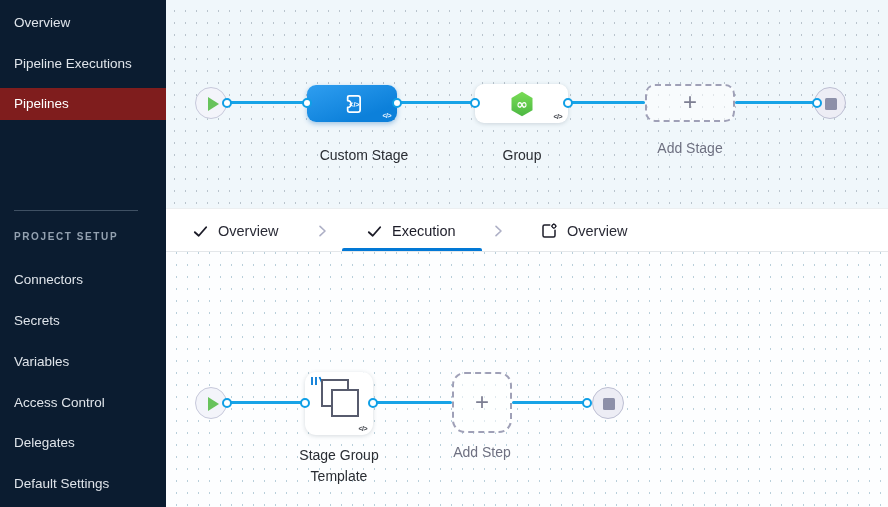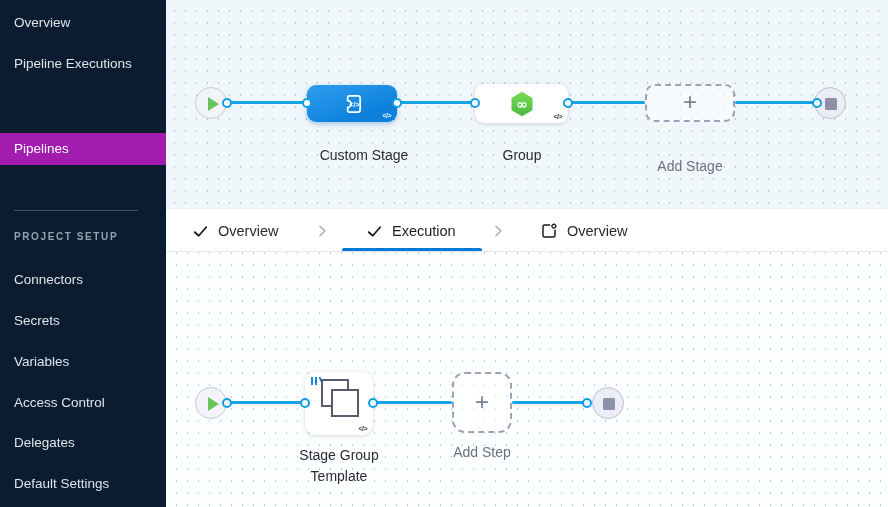--- a/index.html
+++ b/index.html
@@ -4,21 +4,21 @@
 <style>
   * { margin:0; padding:0; box-sizing:border-box; }
   html,body { width:888px; height:507px; }
   body { font-family:"Liberation Sans", sans-serif; overflow:hidden; background:#fff; }
   .app { position:relative; width:888px; height:507px; overflow:hidden; }
 
   
   .sidebar { position:absolute; left:0; top:0; width:166px; height:507px; background:#0b1c30; z-index:10; }
   .nav-item { position:absolute; left:0; width:166px; height:32px; line-height:32px;
               padding-left:14px; color:#dfe4ea; font-size:13.5px; cursor:pointer; white-space:nowrap; }
-  .nav-item.active { background:#a21caf; color:#ffffff;margin-top:45px; }
+  .nav-item.active { background:#7f1d1d; color:#ffffff; }
   .side-divider { position:absolute; left:14px; top:210px; width:124px; height:1px; background:rgba(160,178,196,0.35); }
   .section-label { position:absolute; left:14px; top:231px; font-size:10px; font-weight:bold;
                    letter-spacing:1.6px; color:#93a1b0; }
 
   
   .canvas-top { position:absolute; left:166px; top:0; width:722px; height:208px;
     background-color:#f0f7fb;
     background-image:radial-gradient(circle, #b9c4cd 1px, transparent 1.1px);
     background-size:11px 12px; background-position:3px 5px; }
   .canvas-bottom { position:absolute; left:166px; top:252px; width:722px; height:255px;
@@ -134,21 +134,21 @@
 
     <span class="port" style="left:56px;top:98px"></span>
     <span class="port" style="left:136px;top:98px"></span>
     <span class="port" style="left:226px;top:98px"></span>
     <span class="port" style="left:304px;top:98px"></span>
     <span class="port" style="left:397px;top:98px"></span>
     <span class="port" style="left:646px;top:98px"></span>
 
     <div class="node-label" style="left:118px;top:147px;width:160px">Custom Stage</div>
     <div class="node-label" style="left:276px;top:147px;width:160px">Group</div>
-    <div class="node-label muted" style="left:444px;top:158px;width:160px">Add Stage</div>
+    <div class="node-label muted" style="left:444px;top:140px;width:160px">Add Stage</div>
   </div>
 
   <div class="tabbar">
     <div class="tab" style="left:26px">
       <svg width="17" height="17" viewBox="0 0 24 24">
         <polyline points="4,13 9.5,18 20,6" fill="none" stroke="#1c1c28" stroke-width="2.6" stroke-linecap="round" stroke-linejoin="round"></polyline>
       </svg>
       <span class="tab-label">Overview</span>
     </div>
     <svg class="tab-chevron" style="left:148px" viewBox="0 0 24 24">

